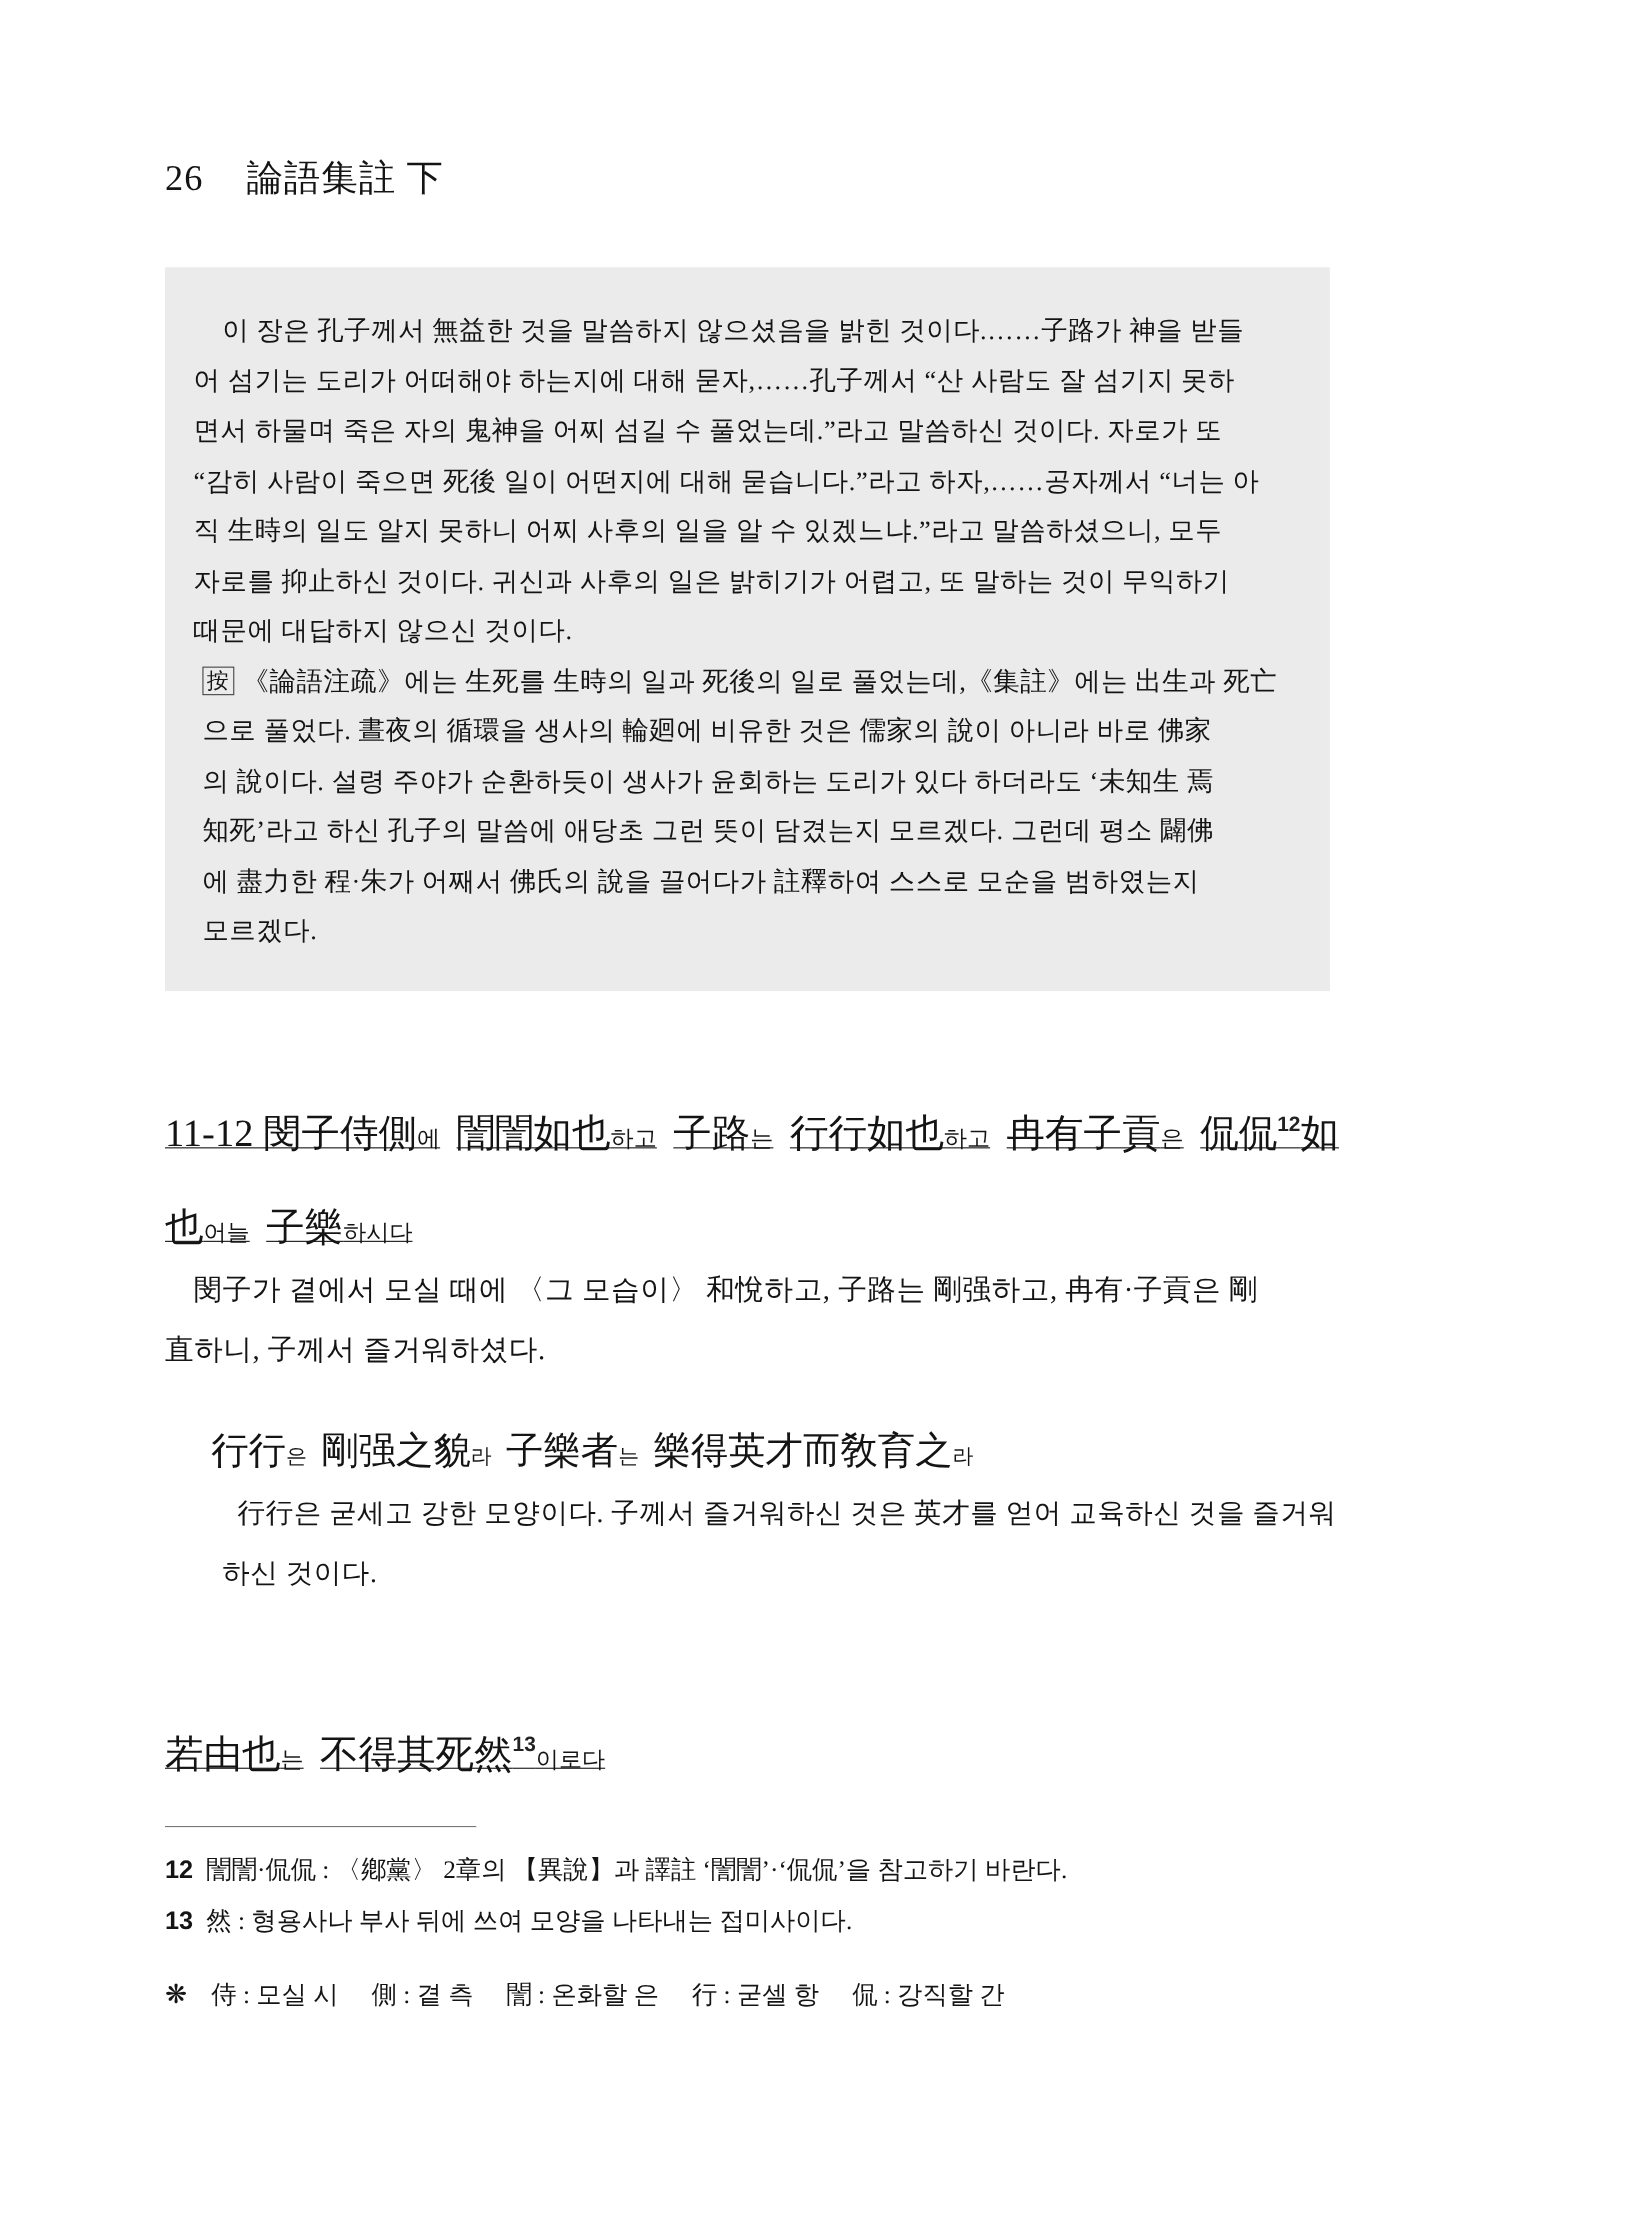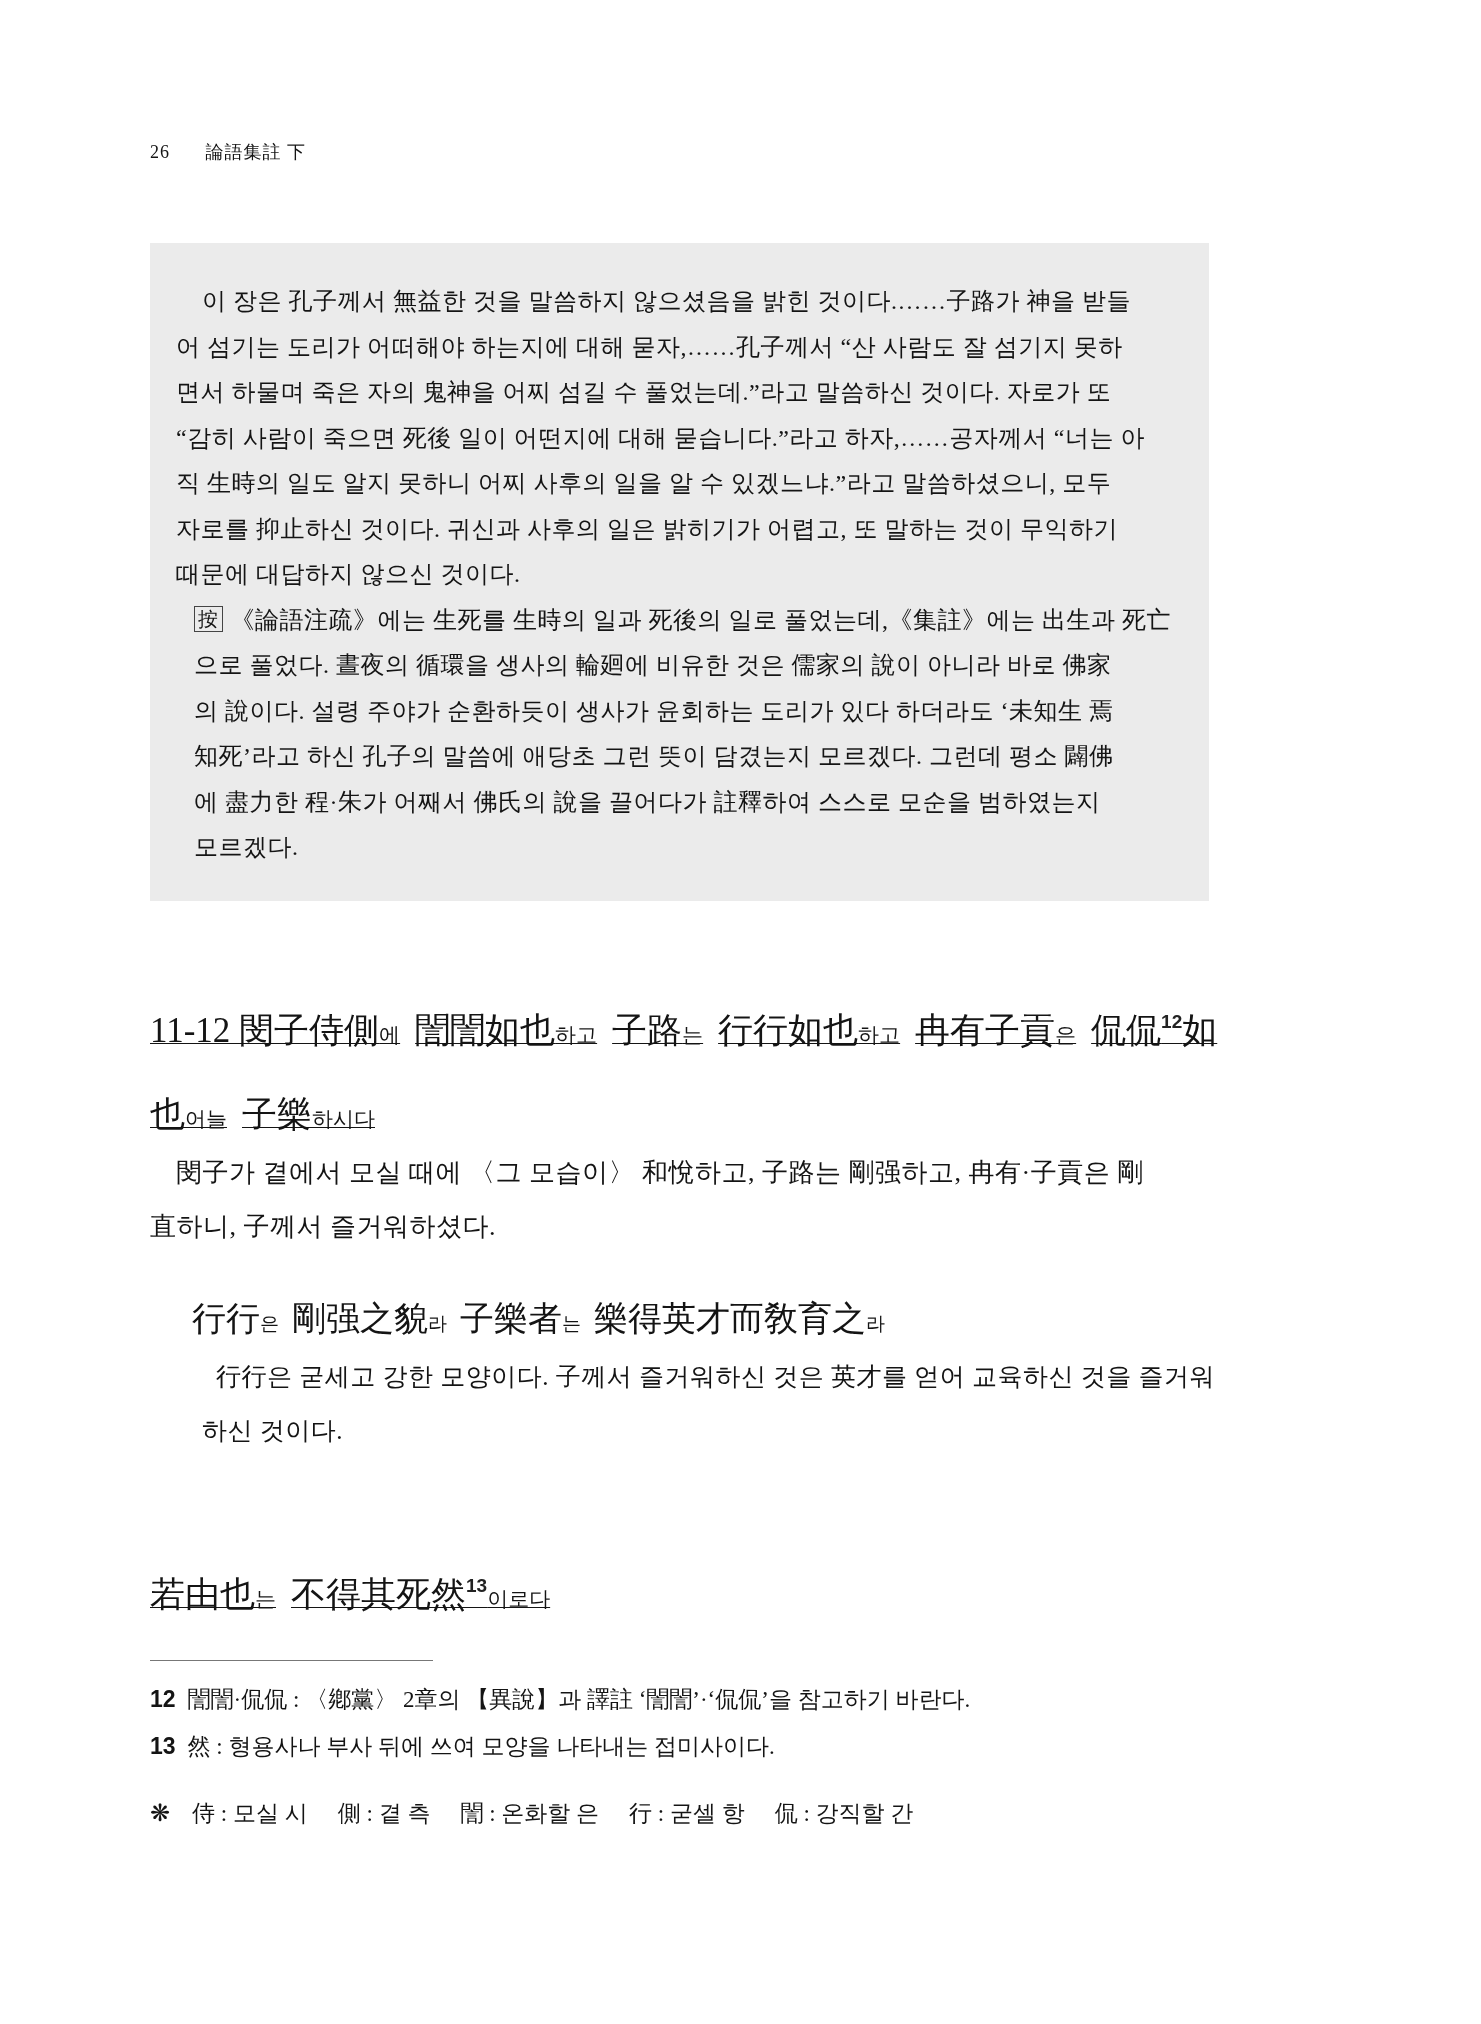--- a/index.html
+++ b/index.html
@@ -1,30 +1,30 @@
 <!DOCTYPE html>
 <html><head>
 <meta charset="utf-8">
 <style>
   html,body { margin:0; padding:0; background:#fff; }
   .page {
     position:relative; width:1481px; height:2024px; background:#ffffff;
     font-family:"Liberation Serif","DejaVu Serif",serif; color:#141414;
     overflow:hidden;
   }
-  .page-header { position:absolute; left:150px; top:140px; font-size:18px; letter-spacing:1px; }
+  .page-header { position:absolute; left:150px; top:140px; font-size:33px; letter-spacing:1px; }
   .page-num { margin-right:30px; }
 
   .gray-box {
     position:absolute; left:150px; top:243px; width:1059px; height:658px;
     background:#ebebeb; box-sizing:border-box; padding:36px 40px 0 26px;
   }
   .box-line { font-size:24px; line-height:45.5px; white-space:nowrap; letter-spacing:0.5px; }
   .indent1 { padding-left:26px; }
-  .para2 { margin-left:18px; }
+  .para2 { margin-left:8px; }
   .boxed-char {
     display:inline-block; border:1.5px solid #444; font-size:20px; line-height:24px;
     padding:0 3px; margin-right:8px; vertical-align:2px;
   }
 
   .passage { position:absolute; left:150px; top:992px; }
   .h-line { line-height:78px; white-space:nowrap;text-decoration:underline; }
   .seg-big { font-size:35px; }
   .seg-small { font-size:21px; margin-right:15px; }
   .seg-sup {

